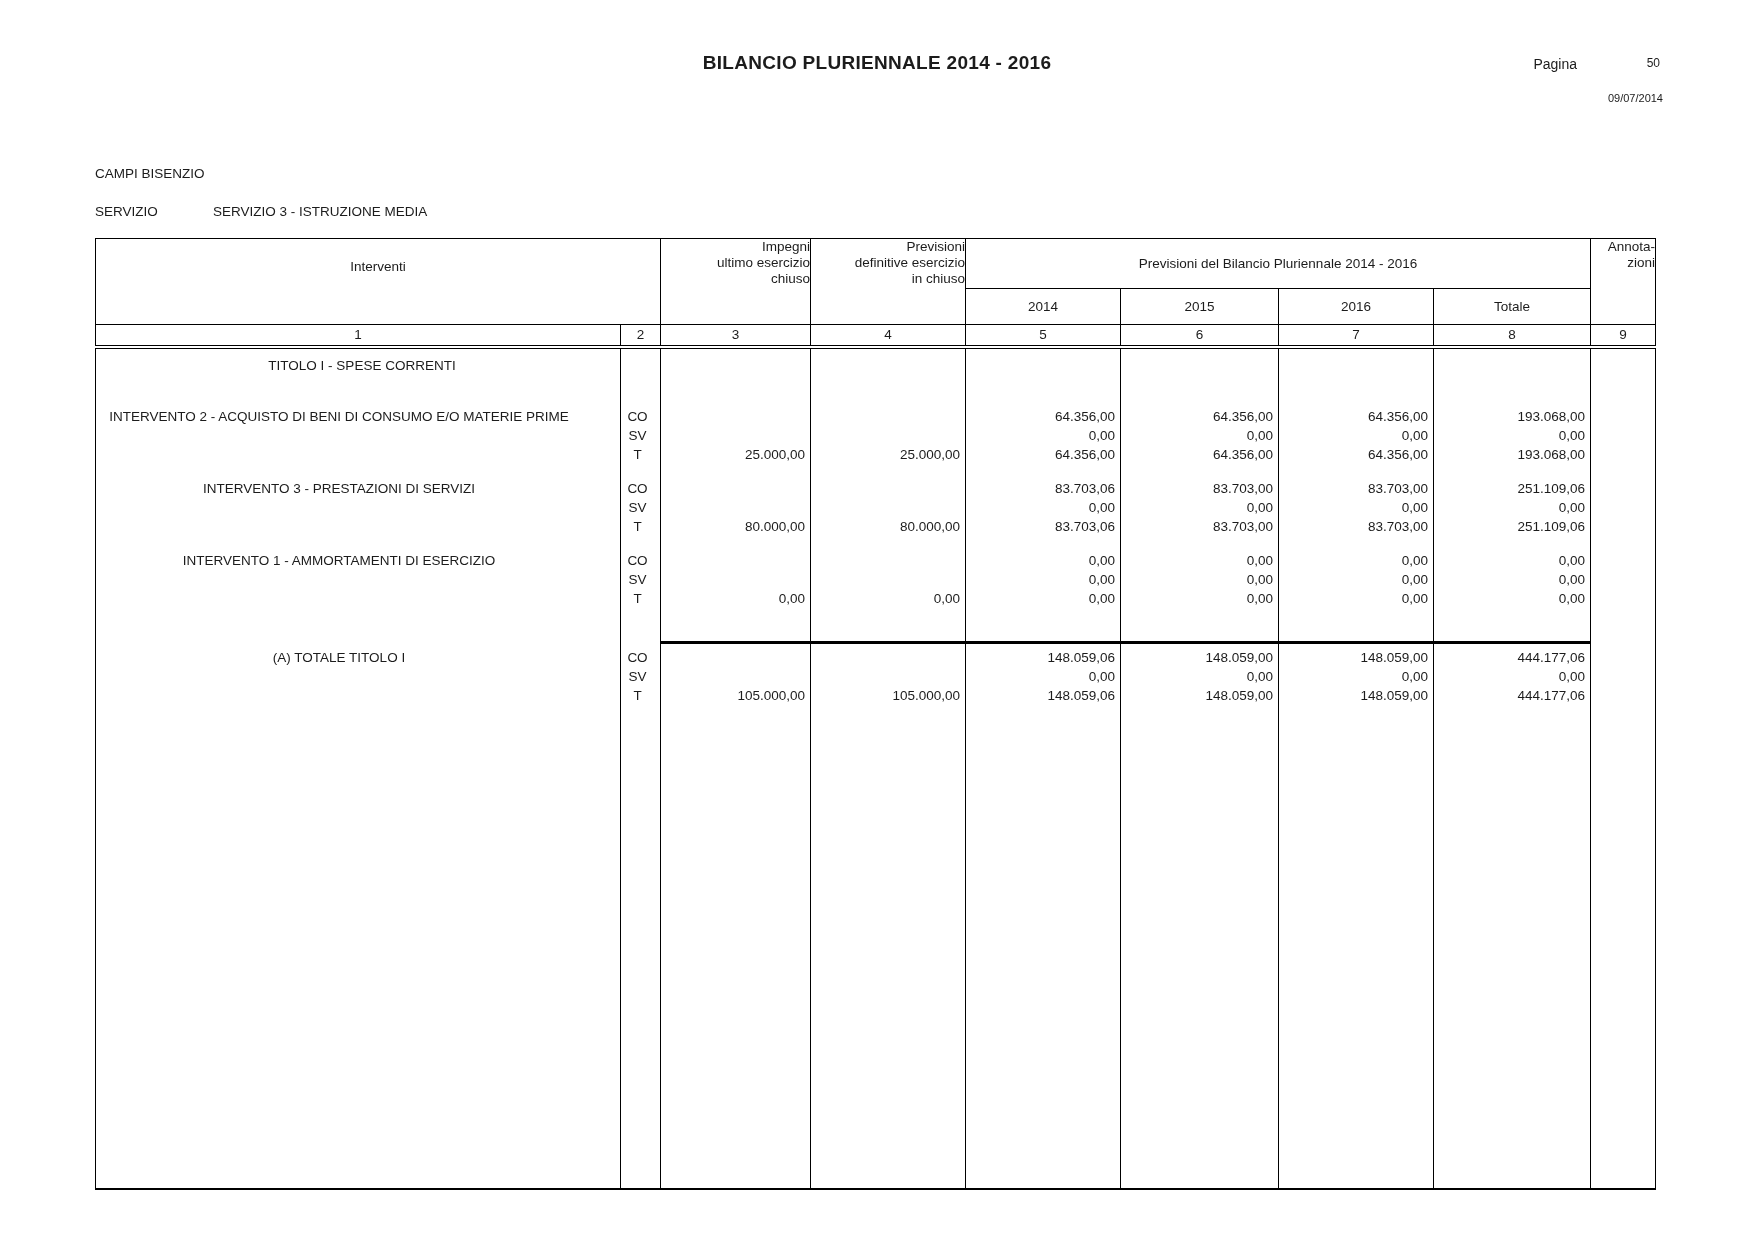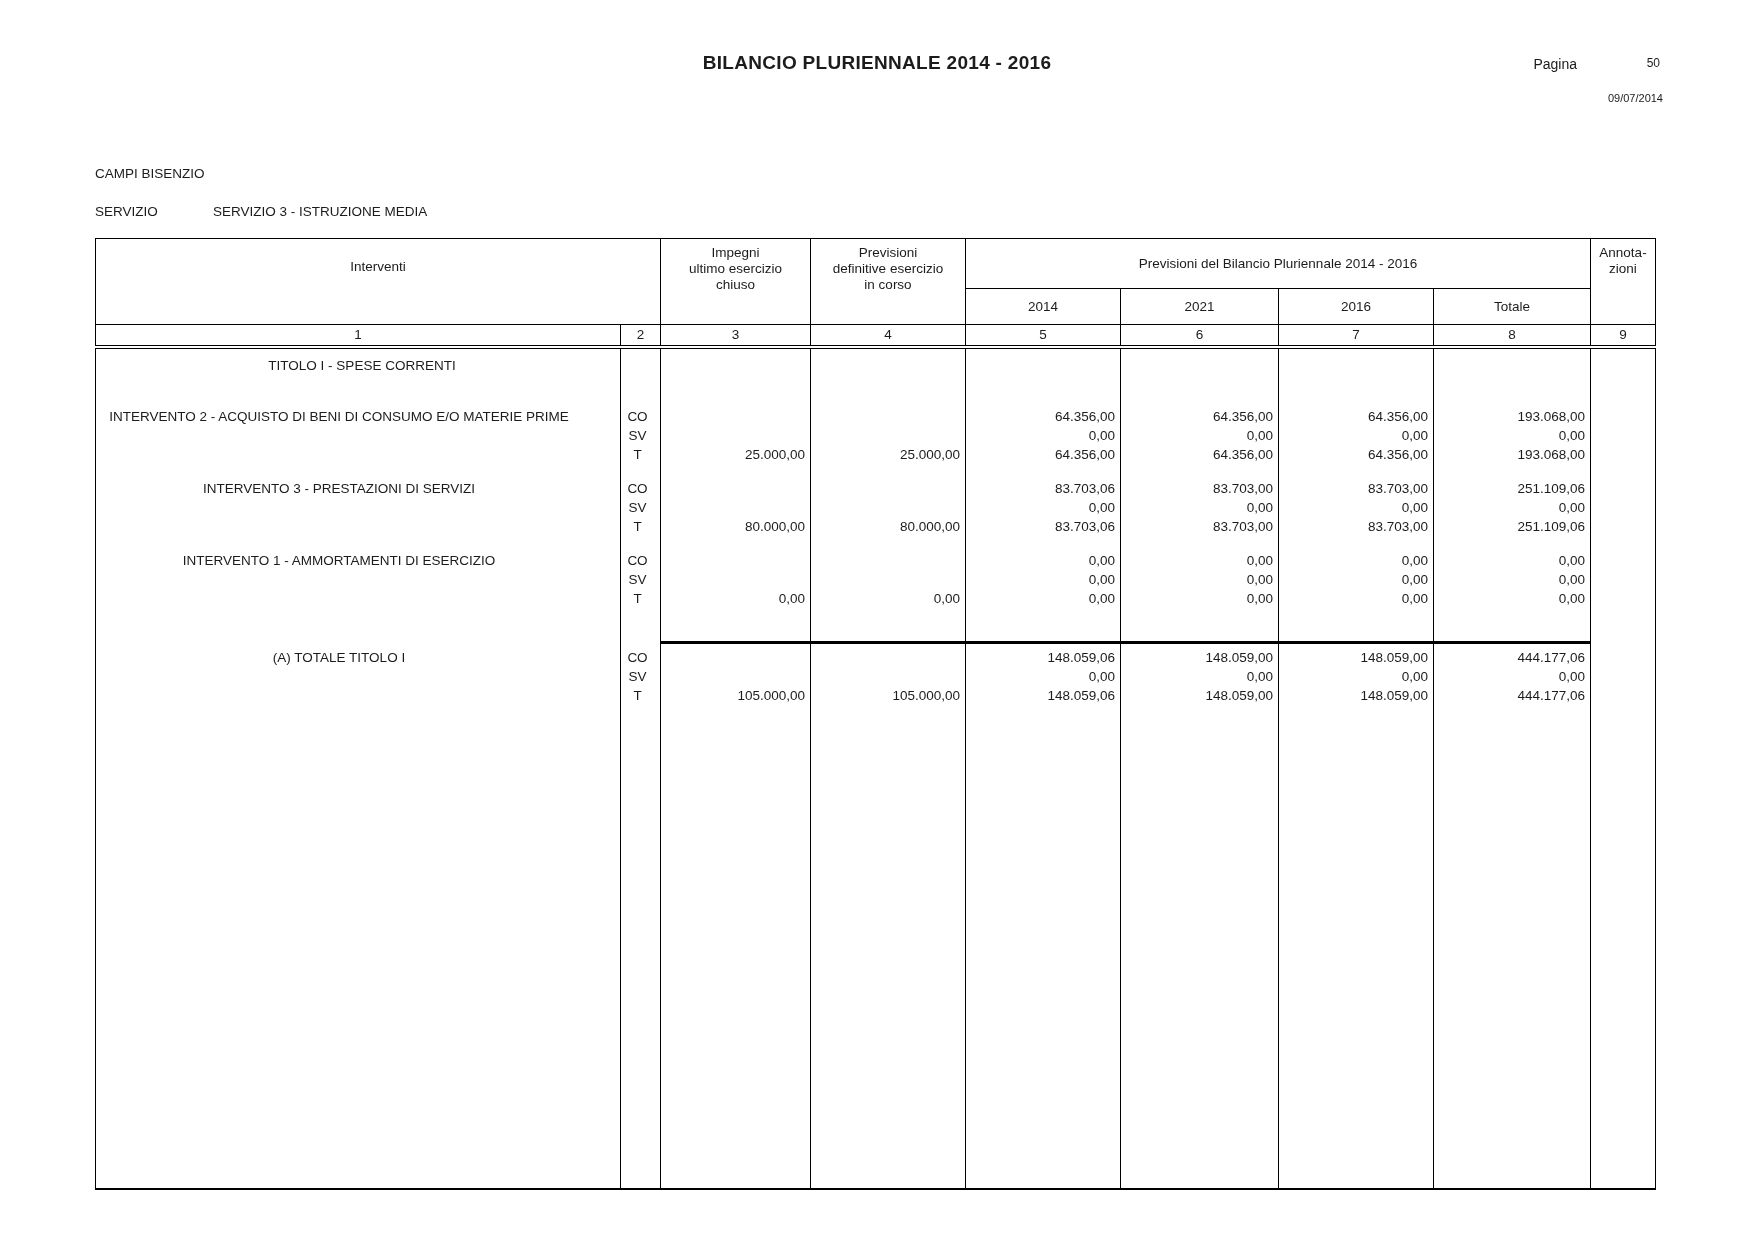--- a/index.html
+++ b/index.html
@@ -22,21 +22,21 @@
 
   .table-wrap { position: absolute; top: 238px; left: 95px; width: 1560px; }
   table.budget { border-collapse: collapse; table-layout: fixed; width: 1560px; }
   th, td { font-size: 13.5px; font-weight: normal; padding: 0; overflow: hidden; }
 
   
   thead th { border: 1px solid #000; text-align: center; line-height: 16px; }
   tr.hrowA { height: 50px; }
   tr.hrowB { height: 36px; }
   .th-interventi { vertical-align: top; padding-top: 20px; }
-  .th-multi { vertical-align: top; padding-top: 6px; white-space: pre-line; }
+  .th-multi { vertical-align: top; white-space: pre-line; text-align: right; }
   .th-span  { vertical-align: middle; }
   tr.hrowB th { vertical-align: middle; }
   tr.hrowN th { height: 22px; vertical-align: middle; border-bottom: 4px double #000; }
 
   
   tbody td {
     border-left: 1px solid #000; border-right: 1px solid #000;
     vertical-align: top; line-height: 19px;
   }
   td.lbl { text-align: center; padding-left: 8px; }
@@ -79,28 +79,28 @@
           <col style="width:65px">
       </colgroup>
       <thead>
         <tr class="hrowA">
           <th colspan="2" rowspan="2" class="th-interventi">Interventi</th>
           <th rowspan="2" class="th-multi">Impegni
 ultimo esercizio
 chiuso</th>
           <th rowspan="2" class="th-multi">Previsioni
 definitive esercizio
-in corso</th>
+in chiuso</th>
           <th colspan="4" class="th-span">Previsioni del Bilancio Pluriennale 2014 - 2016</th>
           <th rowspan="2" class="th-multi">Annota-
 zioni</th>
         </tr>
         <tr class="hrowB">
           <th>2014</th>
-          <th>2021</th>
+          <th>2015</th>
           <th>2016</th>
           <th>Totale</th>
         </tr>
         <tr class="hrowN">
           <th>1</th>
           <th>2</th>
           <th>3</th>
           <th>4</th>
           <th>5</th>
           <th>6</th>

